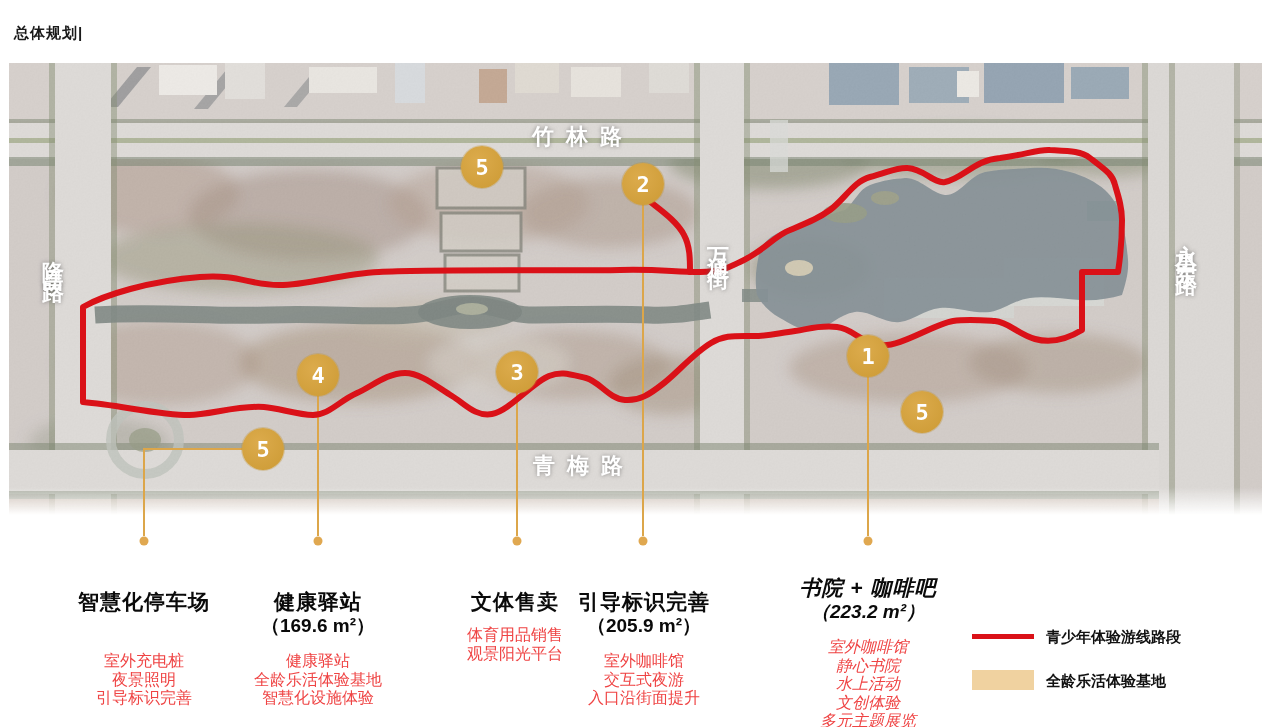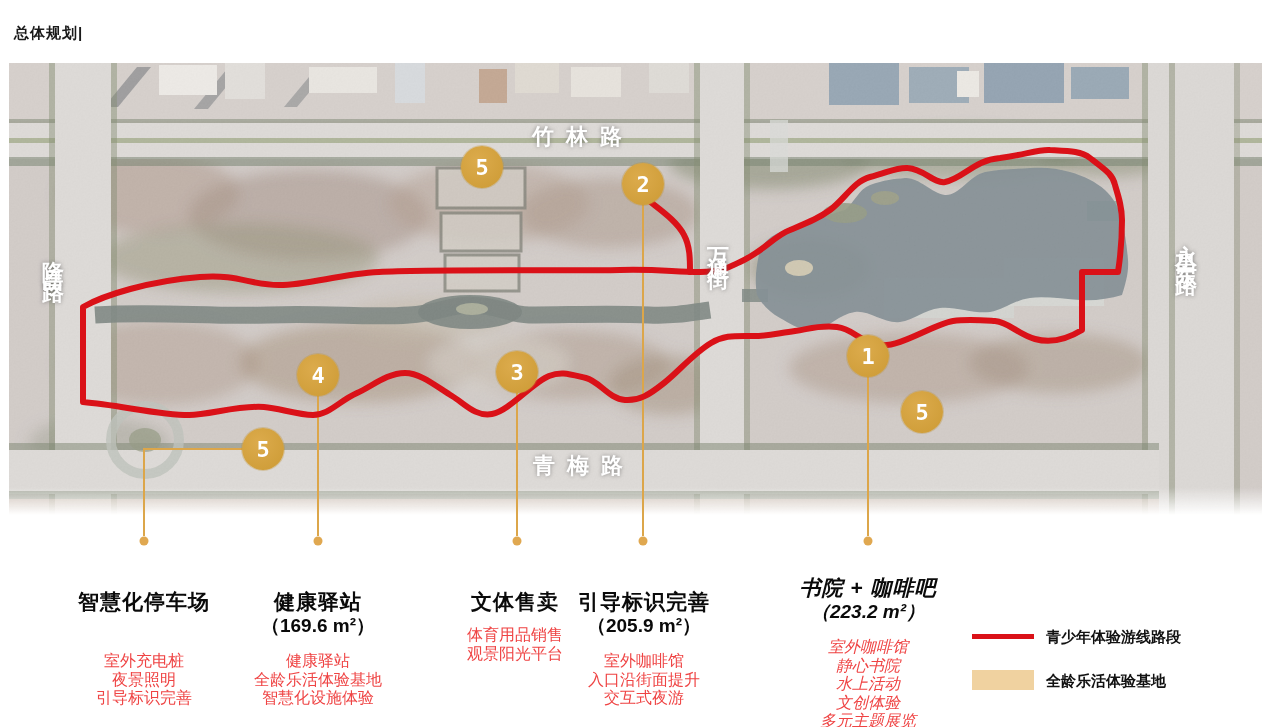--- a/index.html
+++ b/index.html
@@ -254,22 +254,22 @@
     <div>体育用品销售</div>
     <div>观景阳光平台</div>
   </div>
 </div>
 
 <div class="ann" style="left:534px;top:548px;">
   <div class="ann-title">引导标识完善</div>
   <div class="ann-area">（205.9 m²）</div>
   <div class="ann-items">
     <div>室外咖啡馆</div>
+    <div>交互式夜游</div>
     <div>入口沿街面提升</div>
-    <div>交互式夜游</div>
   </div>
 </div>
 
 <div class="ann" style="left:758px;top:534px;font-style:italic;">
   <div class="ann-title">书院 + 咖啡吧</div>
   <div class="ann-area">（223.2 m²）</div>
   <div class="ann-items">
     <div>室外咖啡馆</div>
     <div>静心书院</div>
     <div>水上活动</div>

